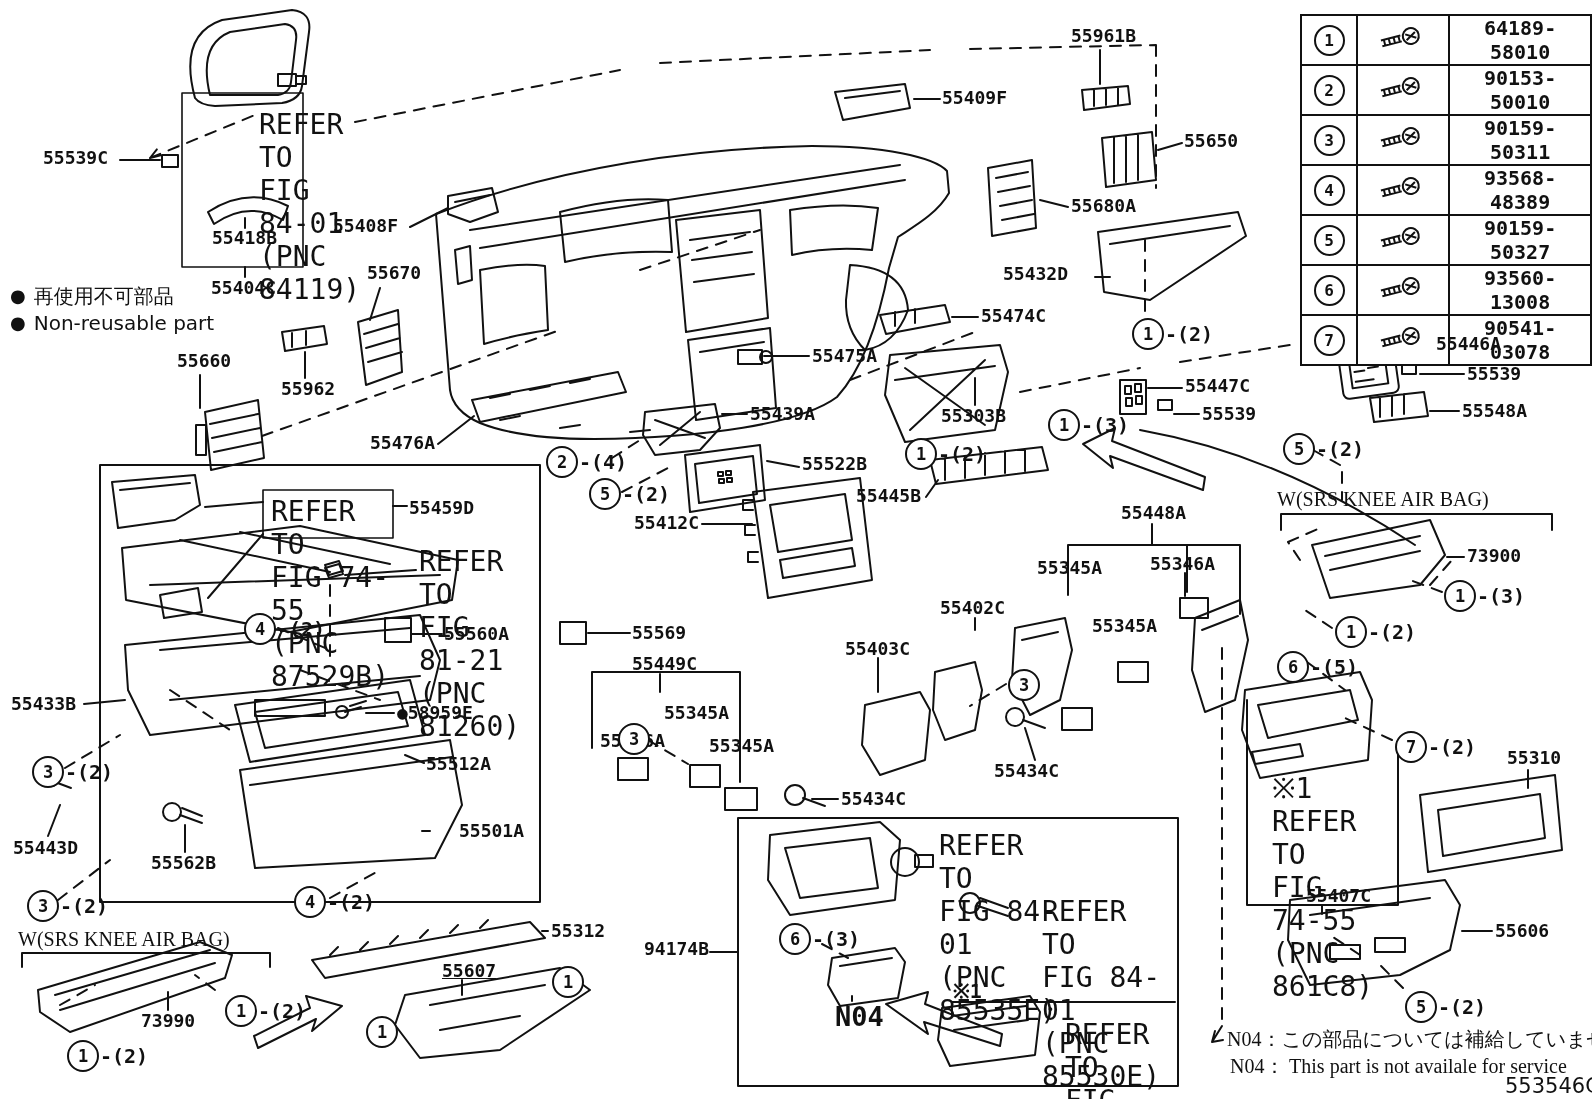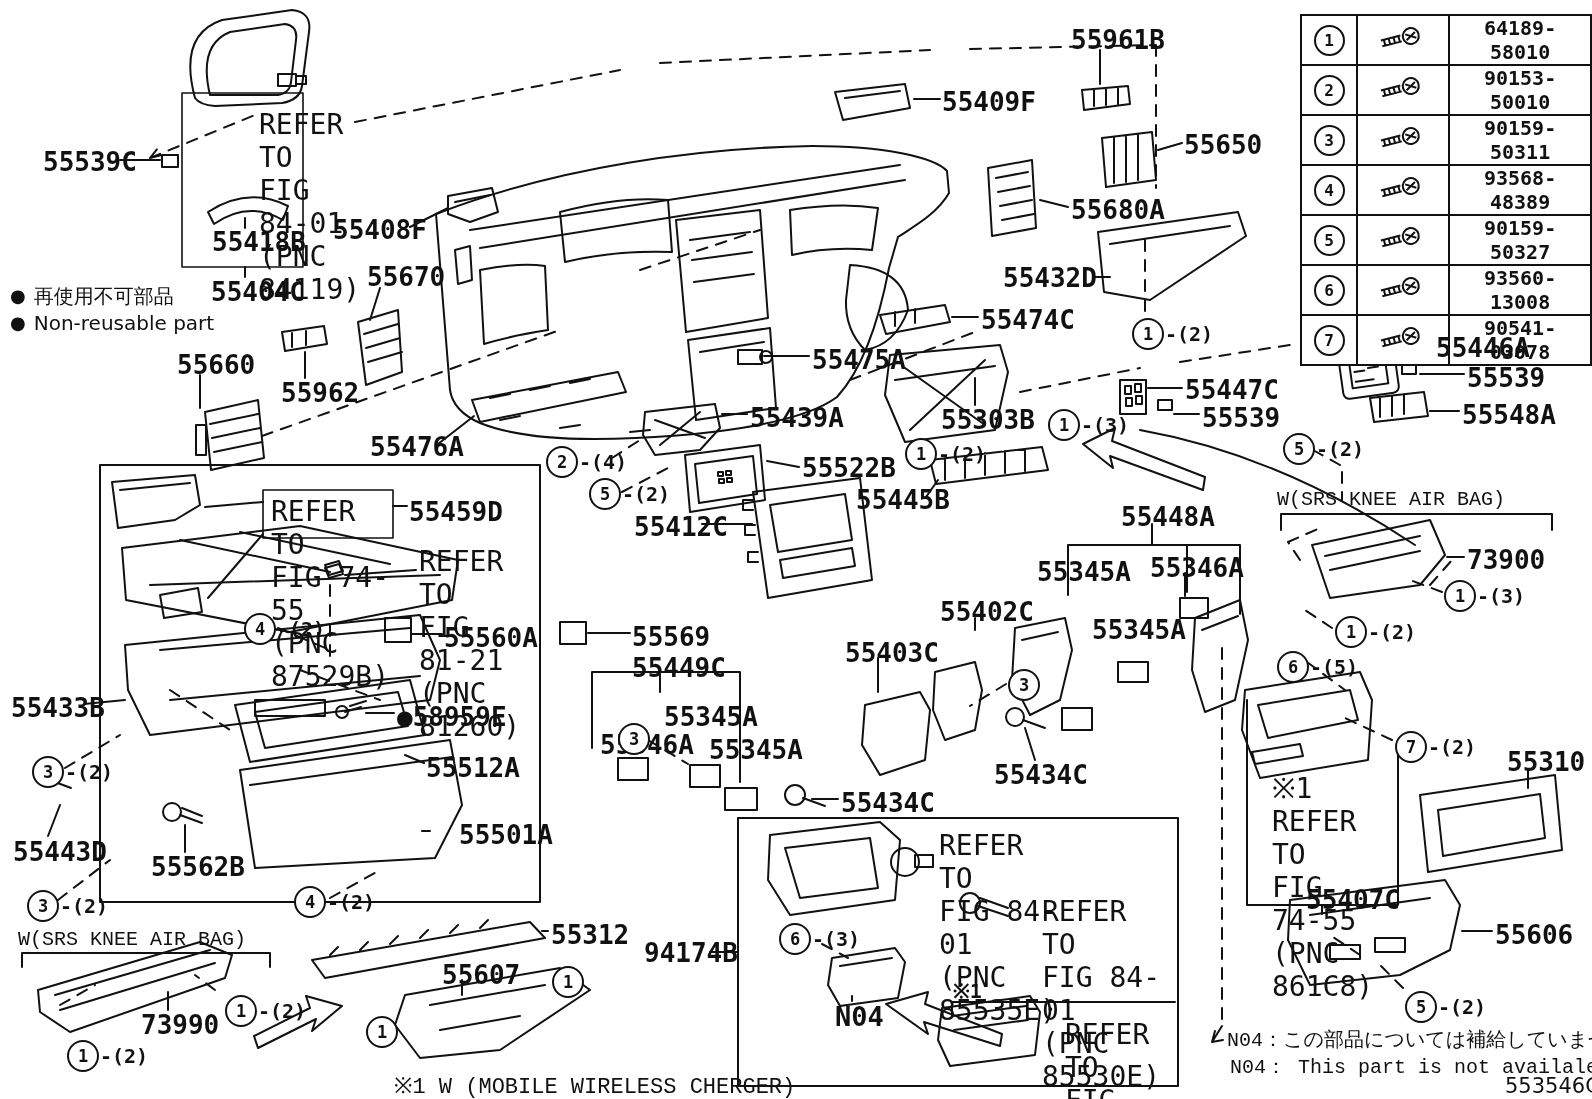--- a/index.html
+++ b/index.html
@@ -1,27 +1,27 @@
 <!DOCTYPE html>
 <html><head>
 <meta charset="utf-8">
 <style>
   html,body{margin:0;padding:0;background:#fff;}
   .stage{position:relative;width:1592px;height:1099px;background:#fff;overflow:hidden;
          font-family:"DejaVu Sans Mono",monospace;color:#111;}
   svg.art{position:absolute;left:0;top:0;}
   .layer{position:absolute;left:0;top:0;width:0;height:0;}
-  .plabel{position:absolute;font-weight:700;font-size:26px;line-height:1;white-space:nowrap;letter-spacing:0;}
+  .plabel{position:absolute;font-weight:700;font-size:18px;line-height:1;white-space:nowrap;letter-spacing:0;}
   .plabel.lg{font-size:27px;}
   .callout{position:absolute;display:flex;align-items:center;font-weight:700;white-space:nowrap;}
   .callout .circ{width:28px;height:28px;border:2px solid #111;border-radius:50%;
       display:flex;align-items:center;justify-content:center;font-size:17px;background:#fff;flex:0 0 auto;}
   .callout .suffix{font-size:20px;margin-left:1px;}
   .refer{position:absolute;font-weight:400;font-size:28px;line-height:1.18;white-space:pre-line;}
-  .note{position:absolute;font-family:Liberation Mono, monospace;font-size:20px;white-space:nowrap;}
+  .note{position:absolute;font-family:Liberation Serif, serif;font-size:20px;white-space:nowrap;}
   .legend{position:absolute;left:10px;top:283px;font-family:"DejaVu Sans",sans-serif;font-size:20px;line-height:1.35;}
   .legend .row{display:flex;align-items:center;gap:8px;}
   .legend .dot{font-size:18px;}
   .ftable{position:absolute;left:1300px;top:14px;border-collapse:collapse;background:#fff;}
   .ftable td{border:2px solid #111;height:36px;text-align:center;vertical-align:middle;padding:0 4px;}
   .ftable td.c-num{width:50px;}
   .ftable td.c-icon{width:88px;}
   .ftable td.c-part{width:146px;font-weight:700;font-size:20px;letter-spacing:0;}
   .ftable .circ{width:27px;height:27px;border:2px solid #111;border-radius:50%;margin:0 auto;
       display:flex;align-items:center;justify-content:center;font-size:16px;font-weight:700;}
@@ -181,21 +181,20 @@
         <span>再使用不可部品</span>
       </div>
     <div class="row">
         <span class="dot">●</span>
         <span>Non-reusable part</span>
       </div>
   </div>
 
   <div class="note" style="left:18px;top:928px;">W(SRS KNEE AIR BAG)</div>
   <div class="note" style="left:1277px;top:488px;">W(SRS KNEE AIR BAG)</div>
-  <div class="note" style="left:394px;top:1069px;font-size:22px;">※1 W (MOBILE WIRELESS CHERGER)</div>
   <div class="note" style="left:953px;top:977px;font-weight:700;font-family:'DejaVu Sans Mono',monospace;">※1</div>
   <div class="note" style="left:1227px;top:1026px;">N04：この部品については補給していません</div>
   <div class="note" style="left:1230px;top:1053px;">N04： This part is not availale for service</div>
   <div class="footer-code" style="left:1505px;top:1074px;position:absolute;">553546C</div>
 
   <table class="ftable">
     <tbody>
         <tr>
     <td class="c-num">
             <span class="circ">1</span>
@@ -330,21 +329,21 @@
       <div class="plabel" style="left: 409px; top: 499px;">55459D</div>
       <div class="plabel" style="left: 444px; top: 625px;">55560A</div>
       <div class="plabel" style="left: 632px; top: 624px;">55569</div>
       <div class="plabel" style="left: 397px; top: 704px;">●58959E</div>
       <div class="plabel" style="left: 11px; top: 695px;">55433B</div>
       <div class="plabel" style="left: 13px; top: 839px;">55443D</div>
       <div class="plabel" style="left: 151px; top: 854px;">55562B</div>
       <div class="plabel" style="left: 426px; top: 755px;">55512A</div>
       <div class="plabel" style="left: 431px; top: 822px; margin-left: 28px;">55501A</div>
       <div class="plabel" style="left: 551px; top: 922px;">55312</div>
-      <div class="plabel" style="left: 442px; top: 962px;">55607</div>
+      <div class="plabel" style="left: 442px; top: 962px; text-decoration: underline;">55607</div>
       <div class="plabel" style="left: 141px; top: 1012px;">73990</div>
       <div class="plabel" style="left: 644px; top: 940px;">94174B</div>
       <div class="plabel" style="left: 632px; top: 655px;">55449C</div>
       <div class="plabel" style="left: 664px; top: 704px;">55345A</div>
       <div class="plabel" style="left: 600px; top: 732px;">55346A</div>
       <div class="plabel" style="left: 709px; top: 737px;">55345A</div>
       <div class="plabel" style="left: 845px; top: 640px;">55403C</div>
       <div class="plabel" style="left: 940px; top: 599px;">55402C</div>
       <div class="plabel" style="left: 841px; top: 790px;">55434C</div>
       <div class="plabel" style="left: 994px; top: 762px;">55434C</div>

